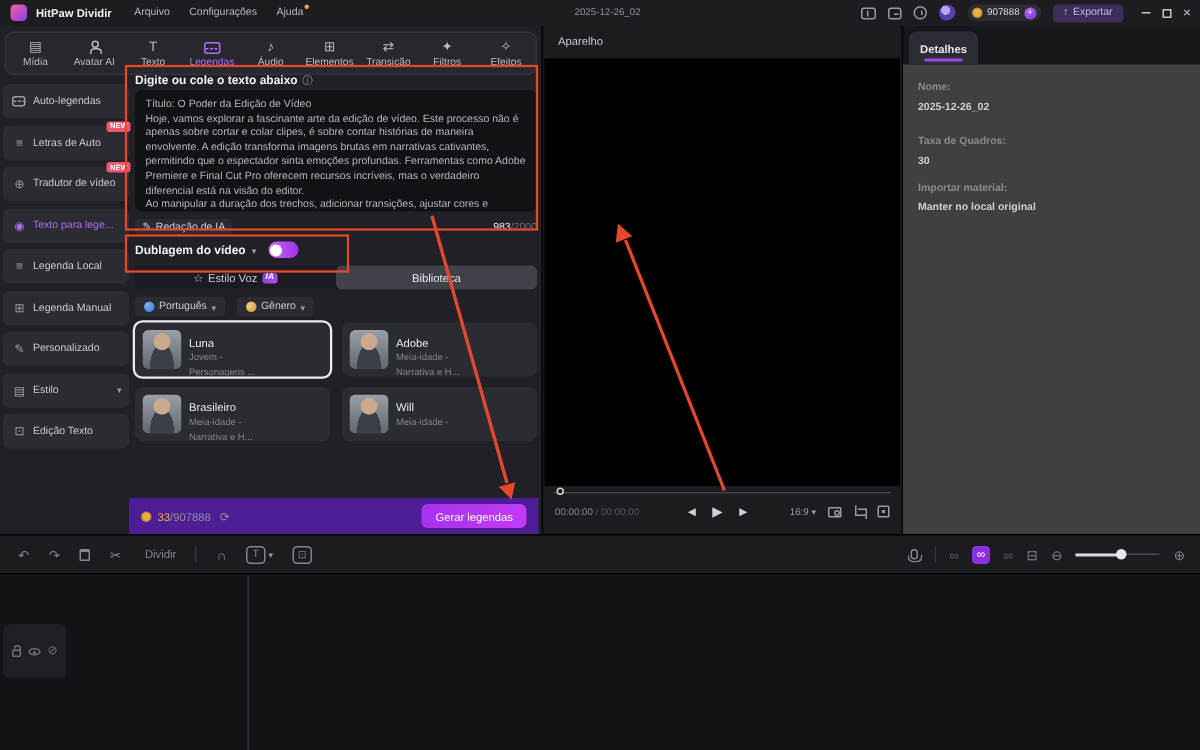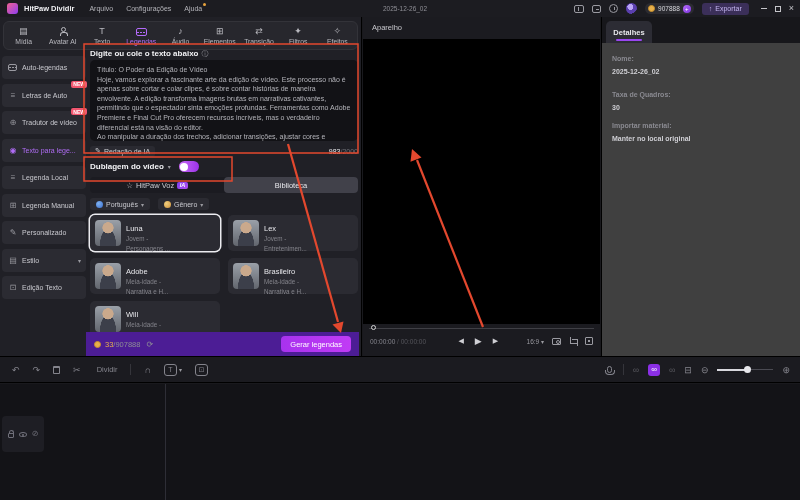--- a/index.html
+++ b/index.html
@@ -294,21 +294,21 @@
         <span class="char-count"><b>983</b><span>/2000</span></span>
       </div>
       <div class="dub-row">
         <span class="dub-label">Dublagem do vídeo</span>
         <span class="caret">▾</span>
         <span class="toggle"></span>
       </div>
       <div class="seg">
         <div class="seg-half">
             <span>☆</span>
-            <span>HitPaw Voz</span>
+            <span>Estilo Voz</span>
             <span class="ia-badge">IA</span>
           </div>
         <div class="seg-half sel">
             <span>Biblioteca</span>
           </div>
       </div>
       <div class="chips">
         <span class="chip">
             <span class="dot-globe"></span>
             <span>Português</span>
@@ -320,28 +320,20 @@
             <span class="caret">▾</span>
           </span>
       </div>
       <div class="vgrid">
         <div class="vcard sel">
             <span class="v-ava"></span>
             <span class="v-meta">
               <div class="v-name">Luna</div>
               <div class="v-desc">Jovem -</div>
               <div class="v-desc">Personagens ...</div>
-            </span>
-          </div>
-        <div class="vcard">
-            <span class="v-ava"></span>
-            <span class="v-meta">
-              <div class="v-name">Lex</div>
-              <div class="v-desc">Jovem -</div>
-              <div class="v-desc">Entretenimen...</div>
             </span>
           </div>
         <div class="vcard">
             <span class="v-ava"></span>
             <span class="v-meta">
               <div class="v-name">Adobe</div>
               <div class="v-desc">Meia-idade -</div>
               <div class="v-desc">Narrativa e H...</div>
             </span>
           </div>

